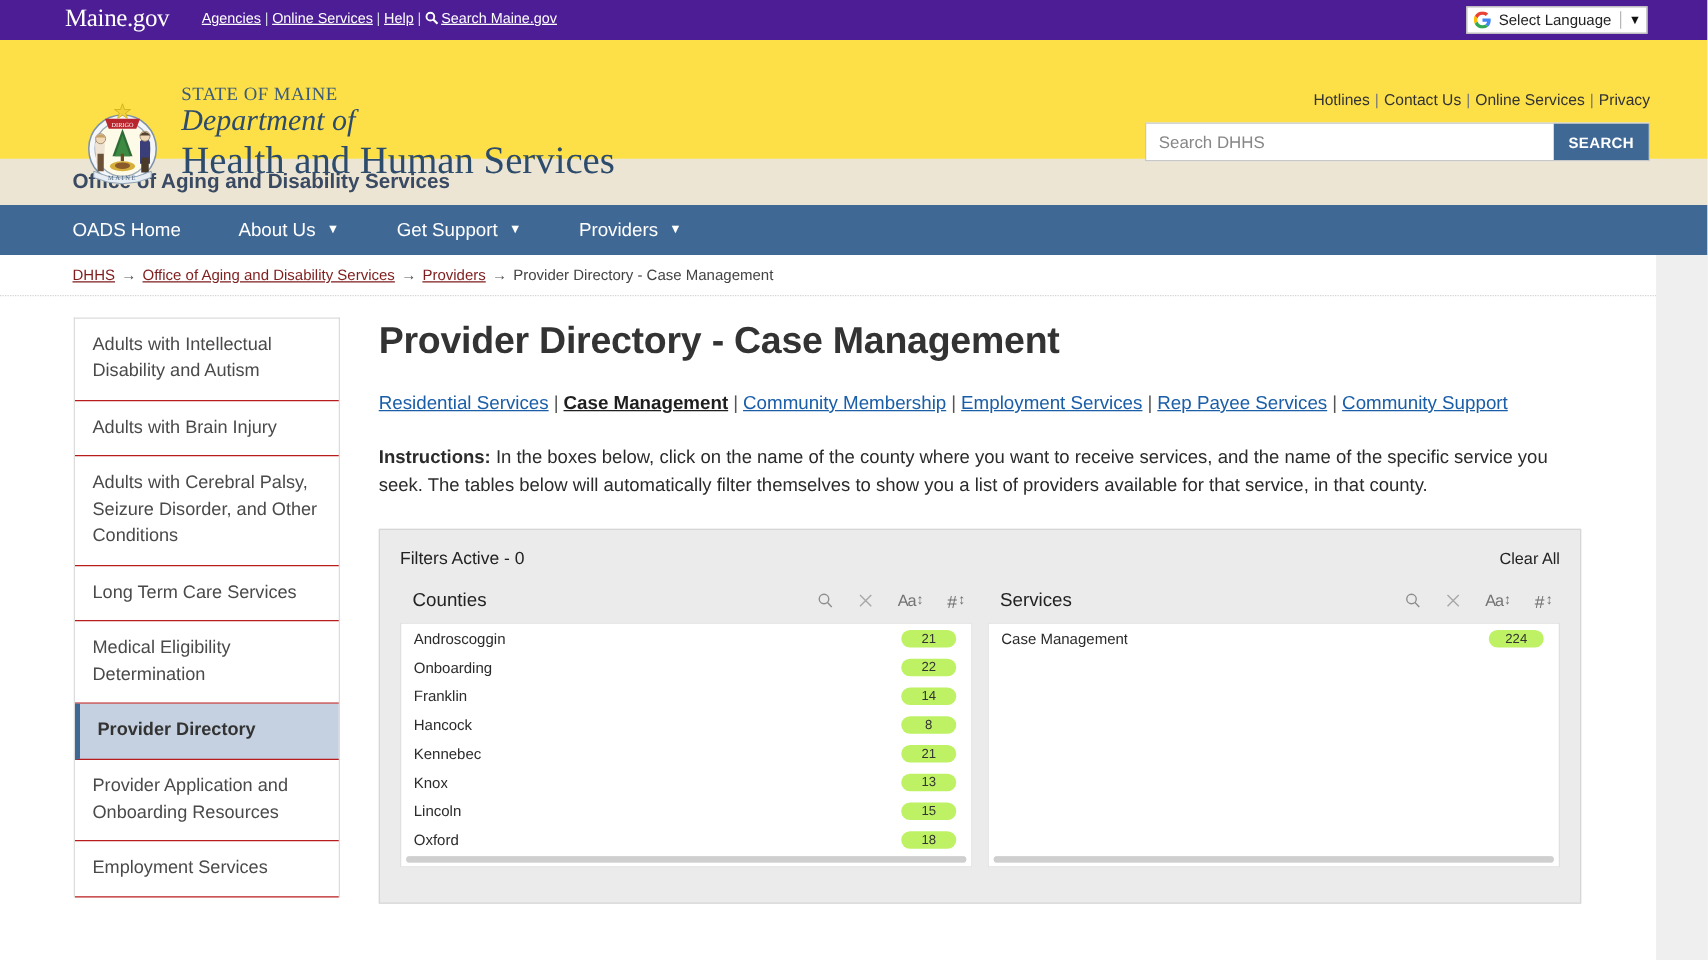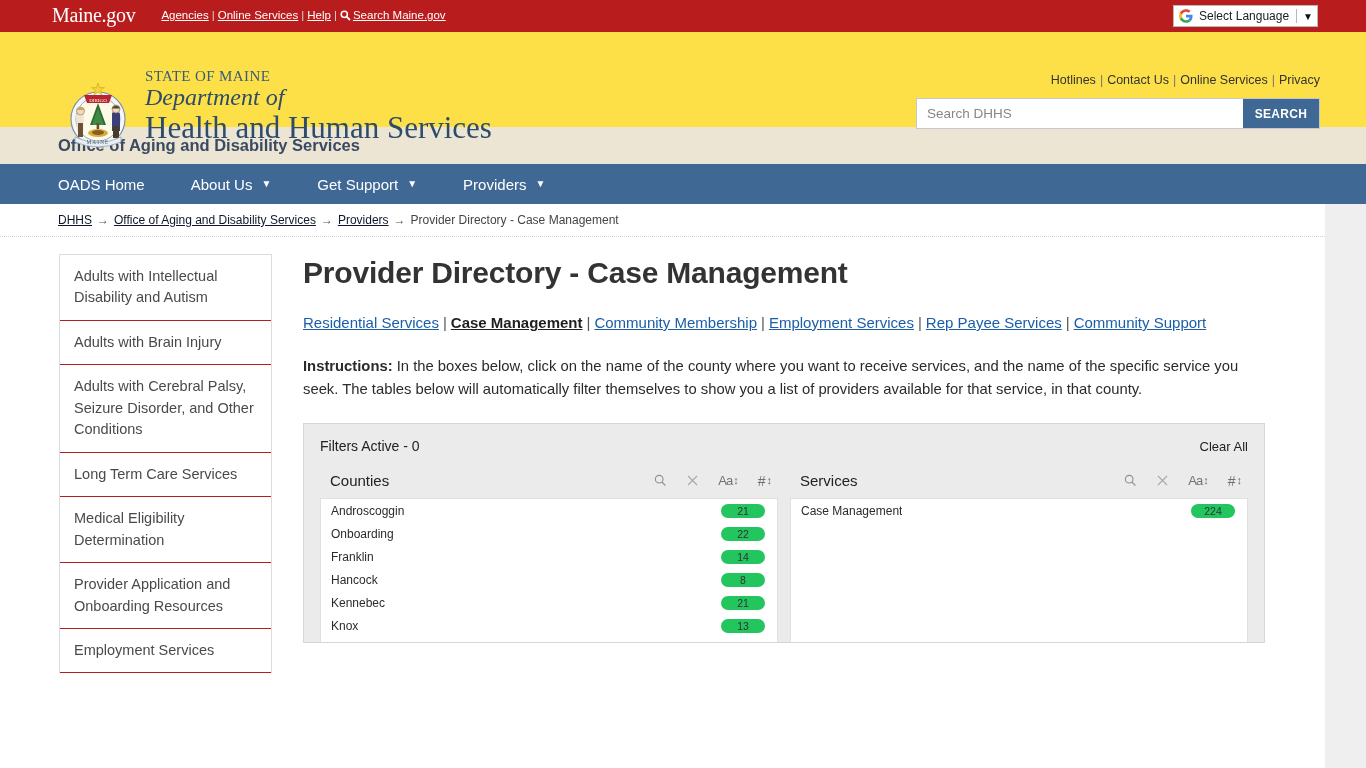--- a/index.html
+++ b/index.html
@@ -7,21 +7,21 @@
     margin: 0; padding: 0;
     width: 1366px; height: 768px;
     overflow: hidden;
     background: #efefef;
     font-family: "Liberation Sans", sans-serif;
   }
 
   
   .mainegov-bar {
     height: 32px;
-    background: #b91c1c;
+    background: #4c1d95;
     display: flex;
     align-items: center;
     padding: 0 14px 0 52px;
     position: relative;
   }
   .mainegov-logo {
     font-family: "Liberation Serif", serif;
     font-size: 20px;
     color: #ffffff;
     font-style: normal;
@@ -187,21 +187,21 @@
     height: 100%;
     position: relative;
   }
   .breadcrumb {
     padding: 9px 0 9px 58px;
     font-size: 12px;
     color: #444;
     border-bottom: 1px dotted #d3d3d3;
     white-space: nowrap;
   }
-  .breadcrumb a { color: #0f172a; text-decoration: underline; }
+  .breadcrumb a { color: #7f1d1d; text-decoration: underline; }
   .breadcrumb .arrow { padding: 0 5px; color: #555; }
 
   .body-cols {
     display: flex;
     padding-top: 17px;
   }
   
   .sidebar {
     width: 213px;
     margin-left: 59px;
@@ -256,21 +256,21 @@
     line-height: 1.56;
     margin-bottom: 22px;
   }
   .instructions b { font-weight: bold; }
 
   
   .filter-panel {
     border: 1px solid #d6d6d6;
     background: #ebebeb;
     padding: 14px 16px 0 16px;
-    height: 220px;
+    height: 300px;
     overflow: hidden;
   }
   .filter-head {
     display: flex;
     justify-content: space-between;
     align-items: center;
     margin-bottom: 18px;
   }
   .filters-active {
     font-size: 14px;
@@ -329,21 +329,21 @@
     align-items: center;
     justify-content: space-between;
     padding: 0 12px 0 10px;
     height: 23px;
     font-size: 12px;
     color: #2b2b2b;
     cursor: pointer;
   }
   .fc-label { white-space: nowrap; overflow: hidden; text-overflow: ellipsis; }
   .pill {
-    background: #22c55e;
+    background: #bef264;
     border-radius: 9px;
     min-width: 44px;
     height: 14px;
     font-size: 10.5px;
     color: #333;
     display: flex;
     align-items: center;
     justify-content: center;
     flex: 0 0 auto;
     margin-left: 8px;
@@ -472,20 +472,21 @@
     </div>
 
     <div class="body-cols">
 
       <div class="sidebar">
         <div class="side-item">Adults with Intellectual Disability and Autism</div>
         <div class="side-item">Adults with Brain Injury</div>
         <div class="side-item">Adults with Cerebral Palsy, Seizure Disorder, and Other Conditions</div>
         <div class="side-item">Long Term Care Services</div>
         <div class="side-item">Medical Eligibility Determination</div>
+        <div class="side-item active">Provider Directory</div>
         <div class="side-item">Provider Application and Onboarding Resources</div>
         <div class="side-item">Employment Services</div>
       </div>
 
       <div class="main">
 
         <h1 class="page-title">Provider Directory - Case Management</h1>
 
         <div class="svc-links">
           <a href="#">Residential Services</a><span class="bar">|</span><a href="#" class="current">Case Management</a><span class="bar">|</span><a href="#">Community Membership</a><span class="bar">|</span><a href="#">Employment Services</a><span class="bar">|</span><a href="#">Rep Payee Services</a><span class="bar">|</span><a href="#">Community Support</a>

